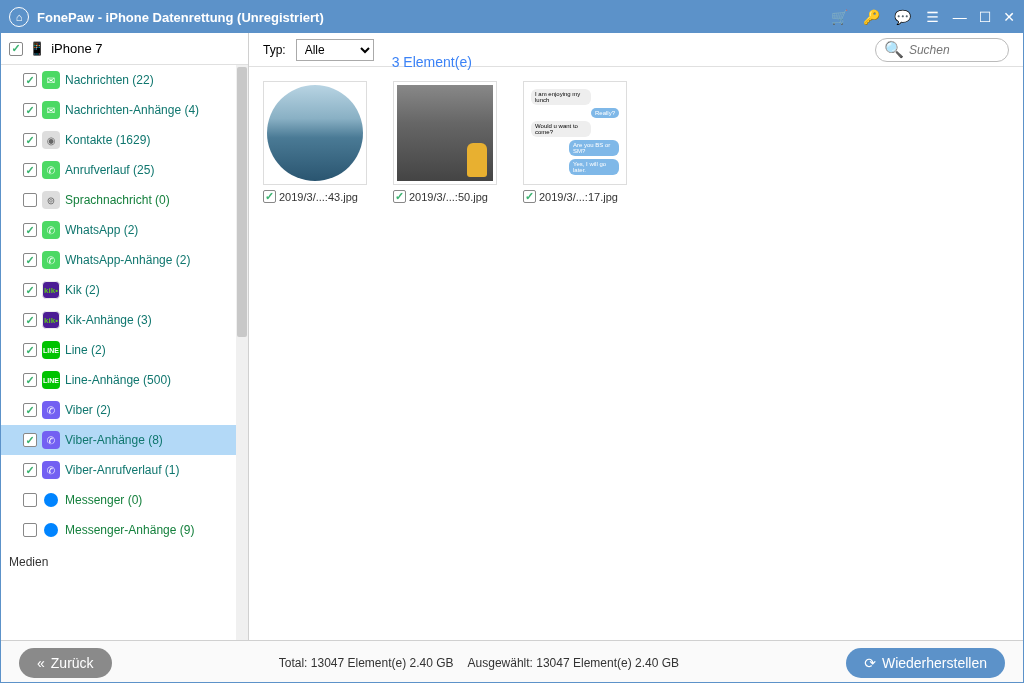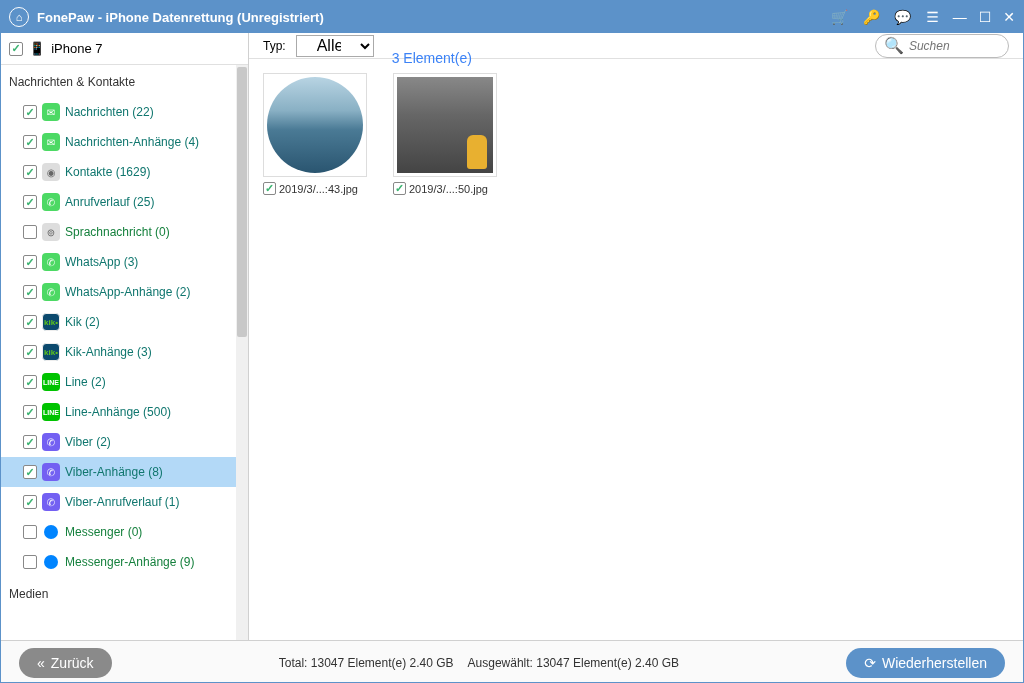--- a/index.html
+++ b/index.html
@@ -26,35 +26,35 @@
 .section-header { font-size: 12px; padding: 10px 8px 8px 8px; color: #333; }
 .item-row { display: flex; align-items: center; height: 30px; padding: 0 0 0 22px; gap: 5px; font-size: 12px; cursor: pointer; }
 .item-row.selected { background: #b3d9f7; }
 .item-row.disabled .item-label { color: #15803d; }
 .chk { width: 14px; height: 14px; border: 1px solid #888; border-radius: 2px; display: inline-flex; align-items: center; justify-content: center; background: #fff; font-size: 11px; color: #3cb371; flex-shrink: 0; }
 .chk.checked::after { content: "✓"; color: #3cb371; font-weight: bold; }
 .item-icon { width: 18px; height: 18px; border-radius: 4px; display: inline-flex; align-items: center; justify-content: center; font-size: 10px; color: #fff; flex-shrink: 0; }
 .icon-green { background: #4cd964; }
 .icon-grey { background: #ddd; color: #666; }
 .icon-phone { background: #4cd964; }
-.icon-kik { background: #0c4a6e; color: #5dc21e; border: 1px solid #eee; font-weight: bold; font-size: 8px; }
+.icon-kik { background: #4c1d95; color: #5dc21e; border: 1px solid #eee; font-weight: bold; font-size: 8px; }
 .icon-line { background: #00c300; font-size: 7px; font-weight: bold; }
 .icon-viber { background: #7360f2; }
 .icon-msg { background: #fff; }
 .icon-msg-inner { width: 14px; height: 14px; background: #0084ff; border-radius: 50%; }
 .item-label { font-size: 12px; color: #0f766e; }
 
 .scrollbar-track { position: absolute; right: 0; top: 0; width: 12px; height: 100%; background: #f0f0f0; }
 .scrollbar-thumb { position: absolute; right: 1px; top: 2px; width: 10px; height: 270px; background: #c8c8c8; border-radius: 2px; }
 
 
 .content { flex: 1; display: flex; flex-direction: column; }
-.toolbar { height: 26px; display: flex; align-items: center; padding: 0 14px; gap: 10px; border-bottom: 1px solid #e0e0e0; }
+.toolbar { height: 34px; display: flex; align-items: center; padding: 0 14px; gap: 10px; border-bottom: 1px solid #e0e0e0; }
 .toolbar-label { font-size: 12px; }
-.type-select { width: 78px; height: 22px; border: 1px solid #aaa; font-size: 16px; padding: 0 16px; background: #fff; }
+.type-select { width: 78px; height: 22px; border: 1px solid #aaa; font-size: 12px; padding: 0 4px; background: #fff; }
 .element-count { font-size: 14px; color: #3b82f6; margin-left: 8px; margin-top: 24px; }
 .search-box { margin-left: auto; width: 134px; height: 24px; border: 1px solid #bbb; border-radius: 12px; display: flex; align-items: center; padding: 0 8px; gap: 5px; }
 .search-box input { border: none; outline: none; width: 100%; font-size: 12px; font-style: italic; color: #701a75; }
 
 .grid { flex: 1; padding: 14px; display: flex; gap: 24px; align-items: flex-start; }
 .thumb-item { width: 106px; }
 .thumb-box { width: 104px; height: 104px; border: 1px solid #ddd; display: flex; align-items: center; justify-content: center; overflow: hidden; background: #fff; }
 .thumb-meta { display: flex; align-items: center; gap: 3px; margin-top: 5px; }
 .thumb-meta .chk { width: 13px; height: 13px; }
 .thumb-name { font-size: 11px; color: #333; white-space: nowrap; overflow: hidden; }
@@ -96,21 +96,20 @@
 
 <div class="main">
 
   <div class="sidebar">
     <div class="device-row">
       <span class="chk checked"></span>
       <span class="phone-icon">📱</span>
       <span class="device-label">iPhone 7</span>
     </div>
     <div class="sidebar-content">
-      <div class="section-header">Nachrichten &amp; Kontakte</div>
       <div id="sidebar-items">
           <div class="item-row">
             <span class="chk checked"></span>
             <span class="item-icon icon-green">✉</span>
             <span class="item-label">Nachrichten (22)</span>
           </div>
           <div class="item-row">
             <span class="chk checked"></span>
             <span class="item-icon icon-green">✉</span>
             <span class="item-label">Nachrichten-Anhänge (4)</span>
@@ -126,21 +125,21 @@
             <span class="item-label">Anrufverlauf (25)</span>
           </div>
           <div class="item-row disabled">
             <span class="chk"></span>
             <span class="item-icon icon-grey">⊚</span>
             <span class="item-label">Sprachnachricht (0)</span>
           </div>
           <div class="item-row">
             <span class="chk checked"></span>
             <span class="item-icon icon-green">✆</span>
-            <span class="item-label">WhatsApp (3)</span>
+            <span class="item-label">WhatsApp (2)</span>
           </div>
           <div class="item-row">
             <span class="chk checked"></span>
             <span class="item-icon icon-green">✆</span>
             <span class="item-label">WhatsApp-Anhänge (2)</span>
           </div>
           <div class="item-row">
             <span class="chk checked"></span>
             <span class="item-icon icon-kik">kik•</span>
             <span class="item-label">Kik (2)</span>
@@ -221,20 +220,36 @@
       </div>
       <div class="thumb-item">
         <div class="thumb-box">
             <div class="thumb-moto"></div>
           </div>
         <div class="thumb-meta">
           <span class="chk checked"></span>
           <span class="thumb-name">2019/3/...:50.jpg</span>
         </div>
       </div>
+      <div class="thumb-item">
+        <div class="thumb-box">
+          <div class="thumb-chat">
+            <div class="bubble-l">I am enjoying my lunch</div>
+            <div class="bubble-r">Really?</div>
+            <div class="bubble-l">Would u want to come?</div>
+            <div class="bubble-r">Are you BS or SM?</div>
+            <div class="bubble-r">Yes, I will go later.</div>
+            <div class="char"></div>
+          </div>
+        </div>
+        <div class="thumb-meta">
+          <span class="chk checked"></span>
+          <span class="thumb-name">2019/3/...:17.jpg</span>
+        </div>
+      </div>
     </div>
   </div>
 </div>
 
 <div class="footer">
   <div class="btn btn-back">
     <span>«</span>
     <span>Zurück</span>
   </div>
   <div class="footer-stats">

